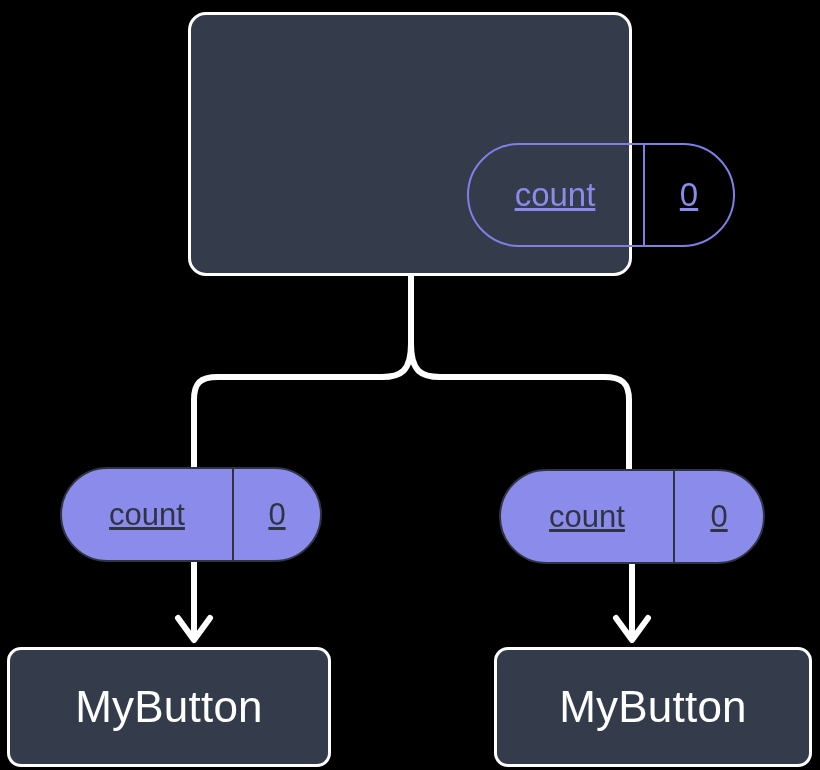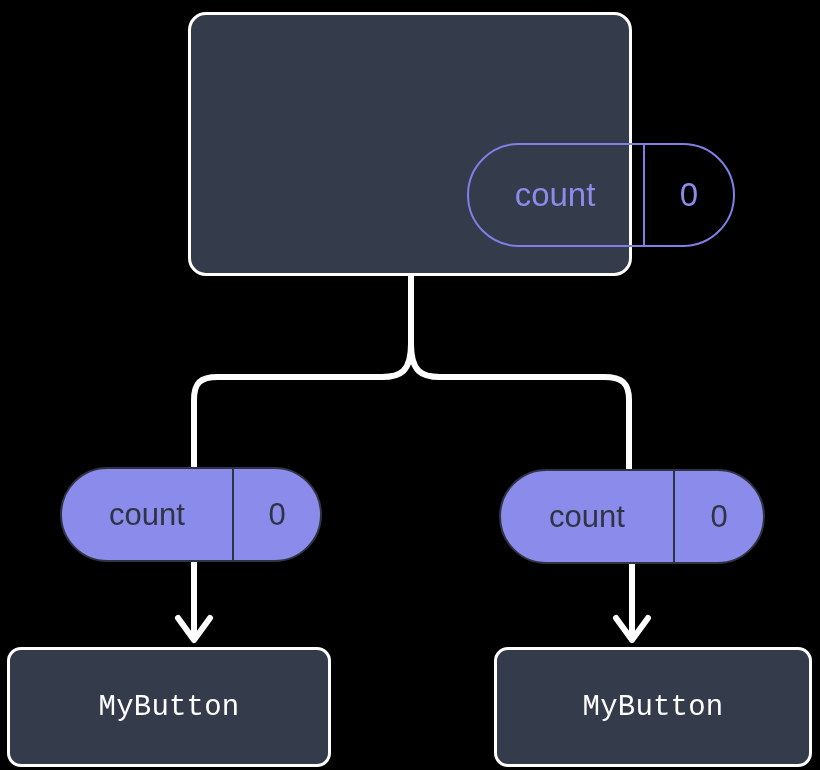--- a/index.html
+++ b/index.html
@@ -72,39 +72,39 @@
     width: 324px;
     height: 120px;
   }
   #node-mybutton-right {
     left: 494px;
     top: 647px;
     width: 318px;
     height: 120px;
   }
   .leaf-box .widget-title {
-    font-size: 29px;
-    font-family: Liberation Mono, monospace;
+    font-size: 44px;
   }
 
   
   .state-pill {
     position: absolute;
     box-sizing: border-box;
     display: flex;
     align-items: stretch;
     border-radius: 999px;
     overflow: hidden;
   }
   .pill-key, .pill-val {
     display: flex;
     align-items: center;
     justify-content: center;
     box-sizing: border-box;
     white-space: nowrap;
+    text-decoration: underline;
   }
 
   
   #pill-root {
     left: 276px;
     top: 128px;
     width: 268px;
     height: 104px;
     border: 2px solid #7f7fe8;
     background: transparent;

